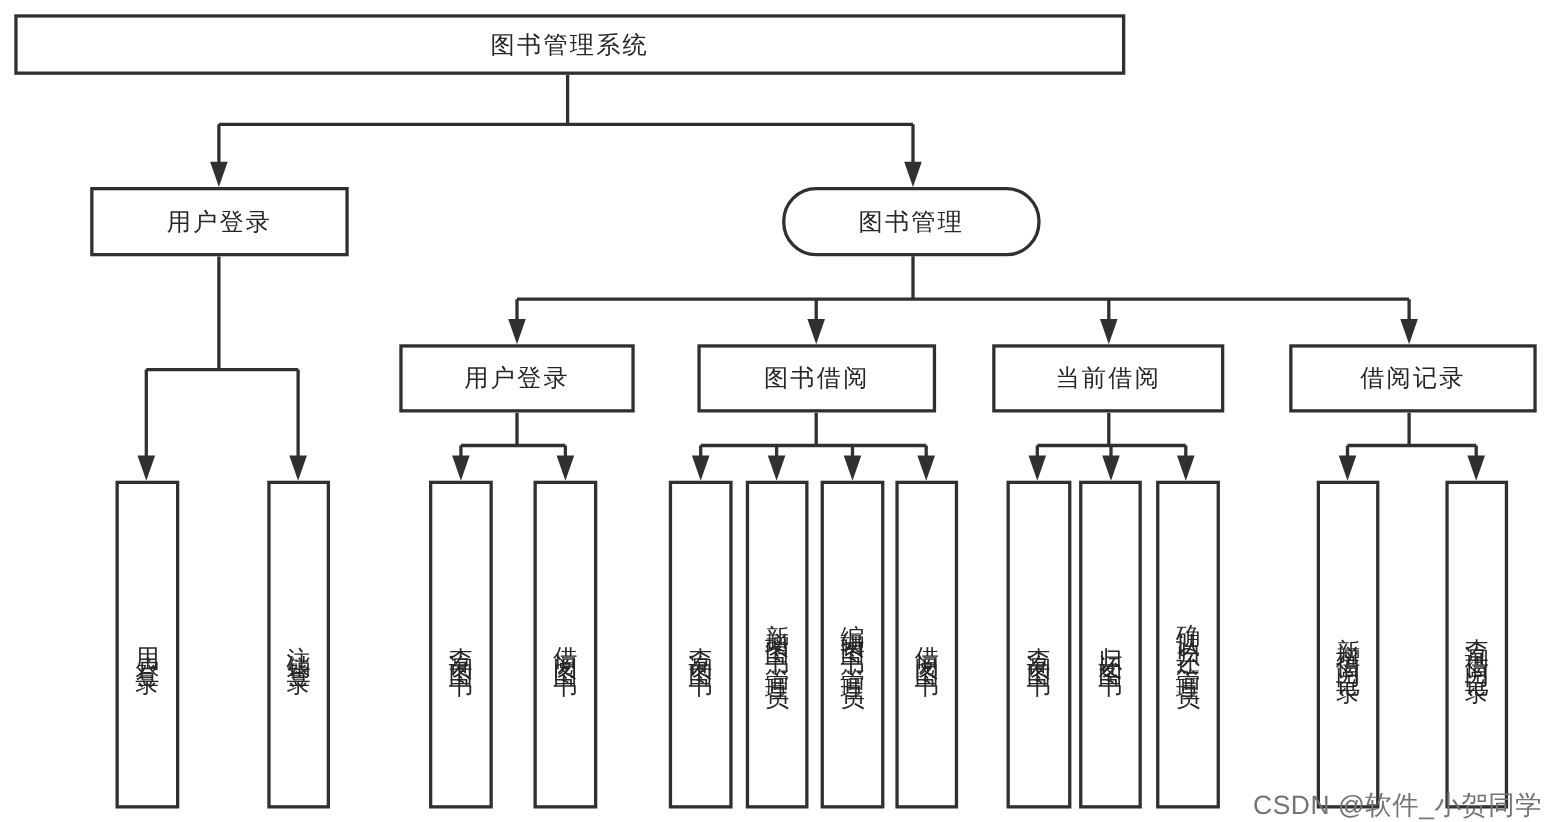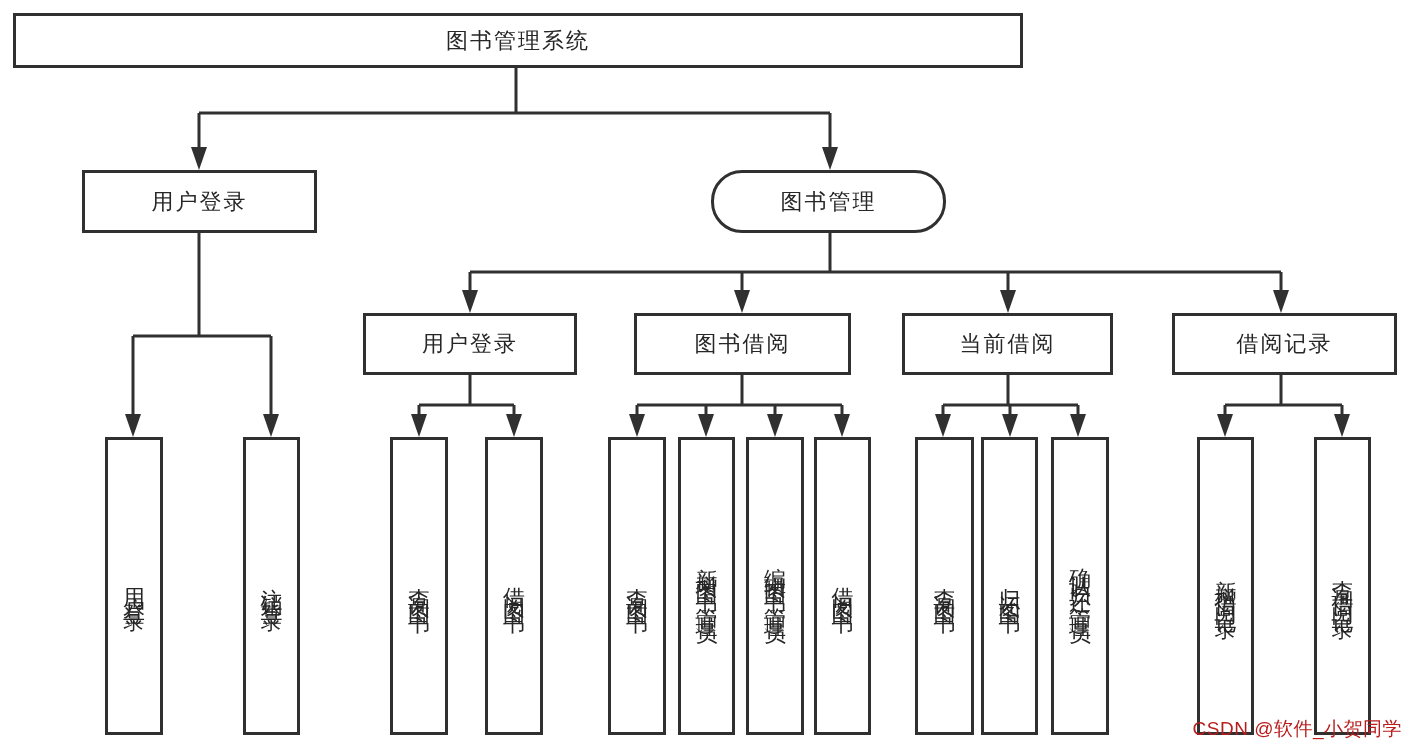--- a/index.html
+++ b/index.html
@@ -25,22 +25,22 @@
     writing-mode:vertical-rl;
     text-orientation:mixed;
     font-size:22px;
     letter-spacing:8px;
     line-height:1;
     white-space:nowrap;
   }
   .watermark{
     position:absolute;
     right:3px;top:716px;
-    font-size:19px;
-    color:#b91c1c;
+    font-size:24px;
+    color:#737373;
     letter-spacing:0.5px;
     z-index:5;
     white-space:nowrap;
   }
 </style>
 </head>
 <body>
 
 <div class="canvas">
 

